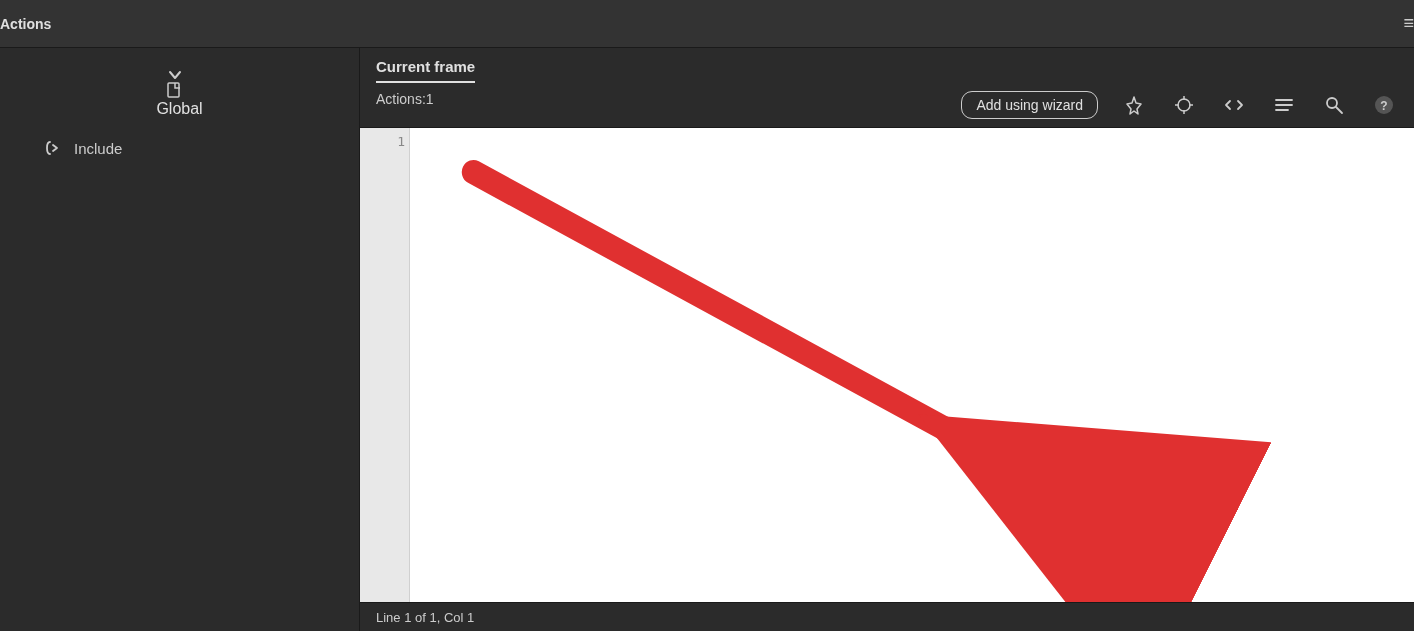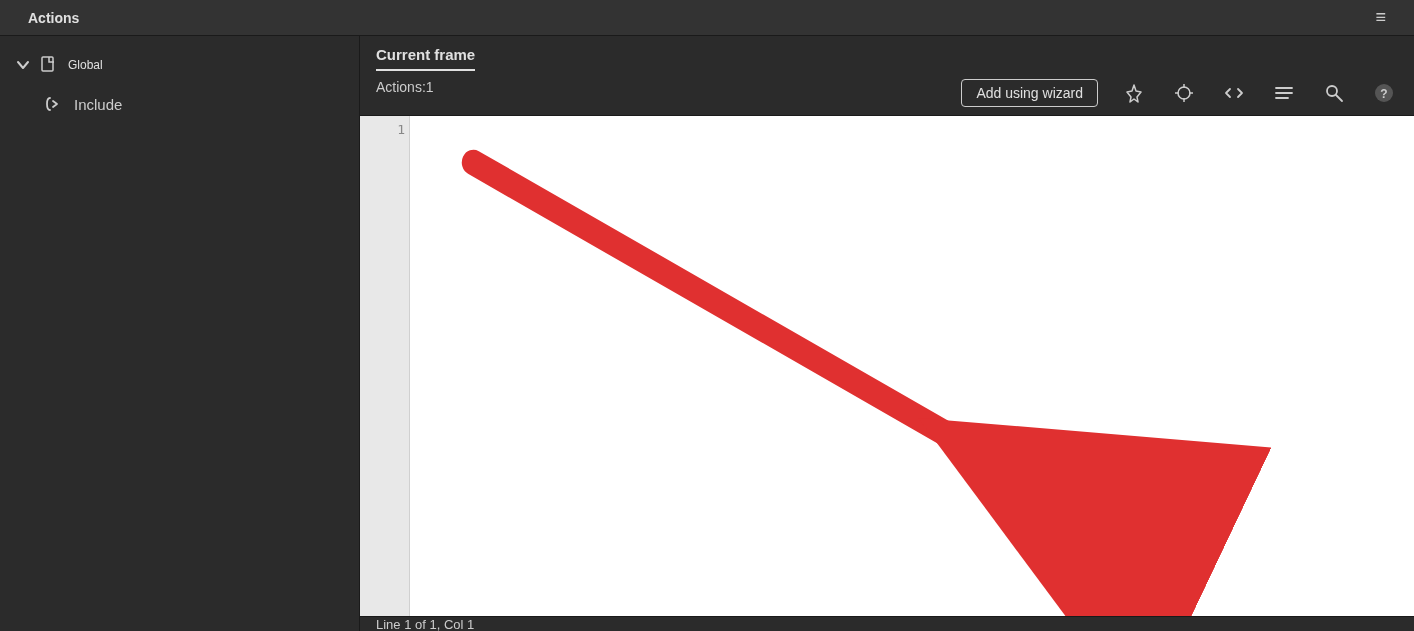--- a/index.html
+++ b/index.html
@@ -9,25 +9,25 @@
       background: #2b2b2b;
       font-family: Arial, sans-serif;
       overflow: hidden;
       display: flex;
       flex-direction: column;
     }
 
     
     .top-bar {
       background: #333333;
-      height: 36px;
+      height: 48px;
       display: flex;
       align-items: center;
       justify-content: space-between;
-      padding: 0 28px;
+      padding: 0 0;
       border-bottom: 1px solid #1a1a1a;
       flex-shrink: 0;
     }
     .top-bar-title {
       color: #e0e0e0;
       font-size: 14px;
       font-weight: bold;
     }
     .top-bar-menu-icon {
       color: #cccccc;
@@ -52,22 +52,23 @@
     }
     .sidebar-item {
       display: flex;
       align-items: center;
       padding: 10px 16px;
       color: #cccccc;
       font-size: 15px;
       cursor: pointer;
     }
     .sidebar-item.top-level {
-      font-size: 12px;
+      font-size: 16px;
       color: #e0e0e0;
+      flex-direction: column;
     }
     .sidebar-item .icon {
       margin-right: 10px;
       font-size: 16px;
       display: inline-flex;
       align-items: center;
     }
     .sidebar-item.indented {
       padding-left: 44px;
     }
@@ -109,21 +110,21 @@
     .actions-count {
       color: #cccccc;
       font-size: 14px;
       flex: 1;
     }
     .wizard-button {
       background: transparent;
       border: 1.5px solid #cccccc;
       color: #e0e0e0;
       padding: 5px 14px;
-      border-radius: 4px;
+      border-radius: 11px;
       font-size: 14px;
       cursor: pointer;
     }
     .toolbar-icon {
       color: #cccccc;
       font-size: 18px;
       cursor: pointer;
       display: flex;
       align-items: center;
       justify-content: center;
@@ -163,21 +164,21 @@
       top: 0;
       left: 0;
       width: 100%;
       height: 100%;
       pointer-events: none;
     }
 
     
     .status-bar {
       background: #2b2b2b;
-      height: 15px;
+      height: 29px;
       display: flex;
       align-items: center;
       padding: 0 16px;
       border-top: 1px solid #1a1a1a;
       flex-shrink: 0;
     }
     .status-text {
       color: #cccccc;
       font-size: 13px;
     }

